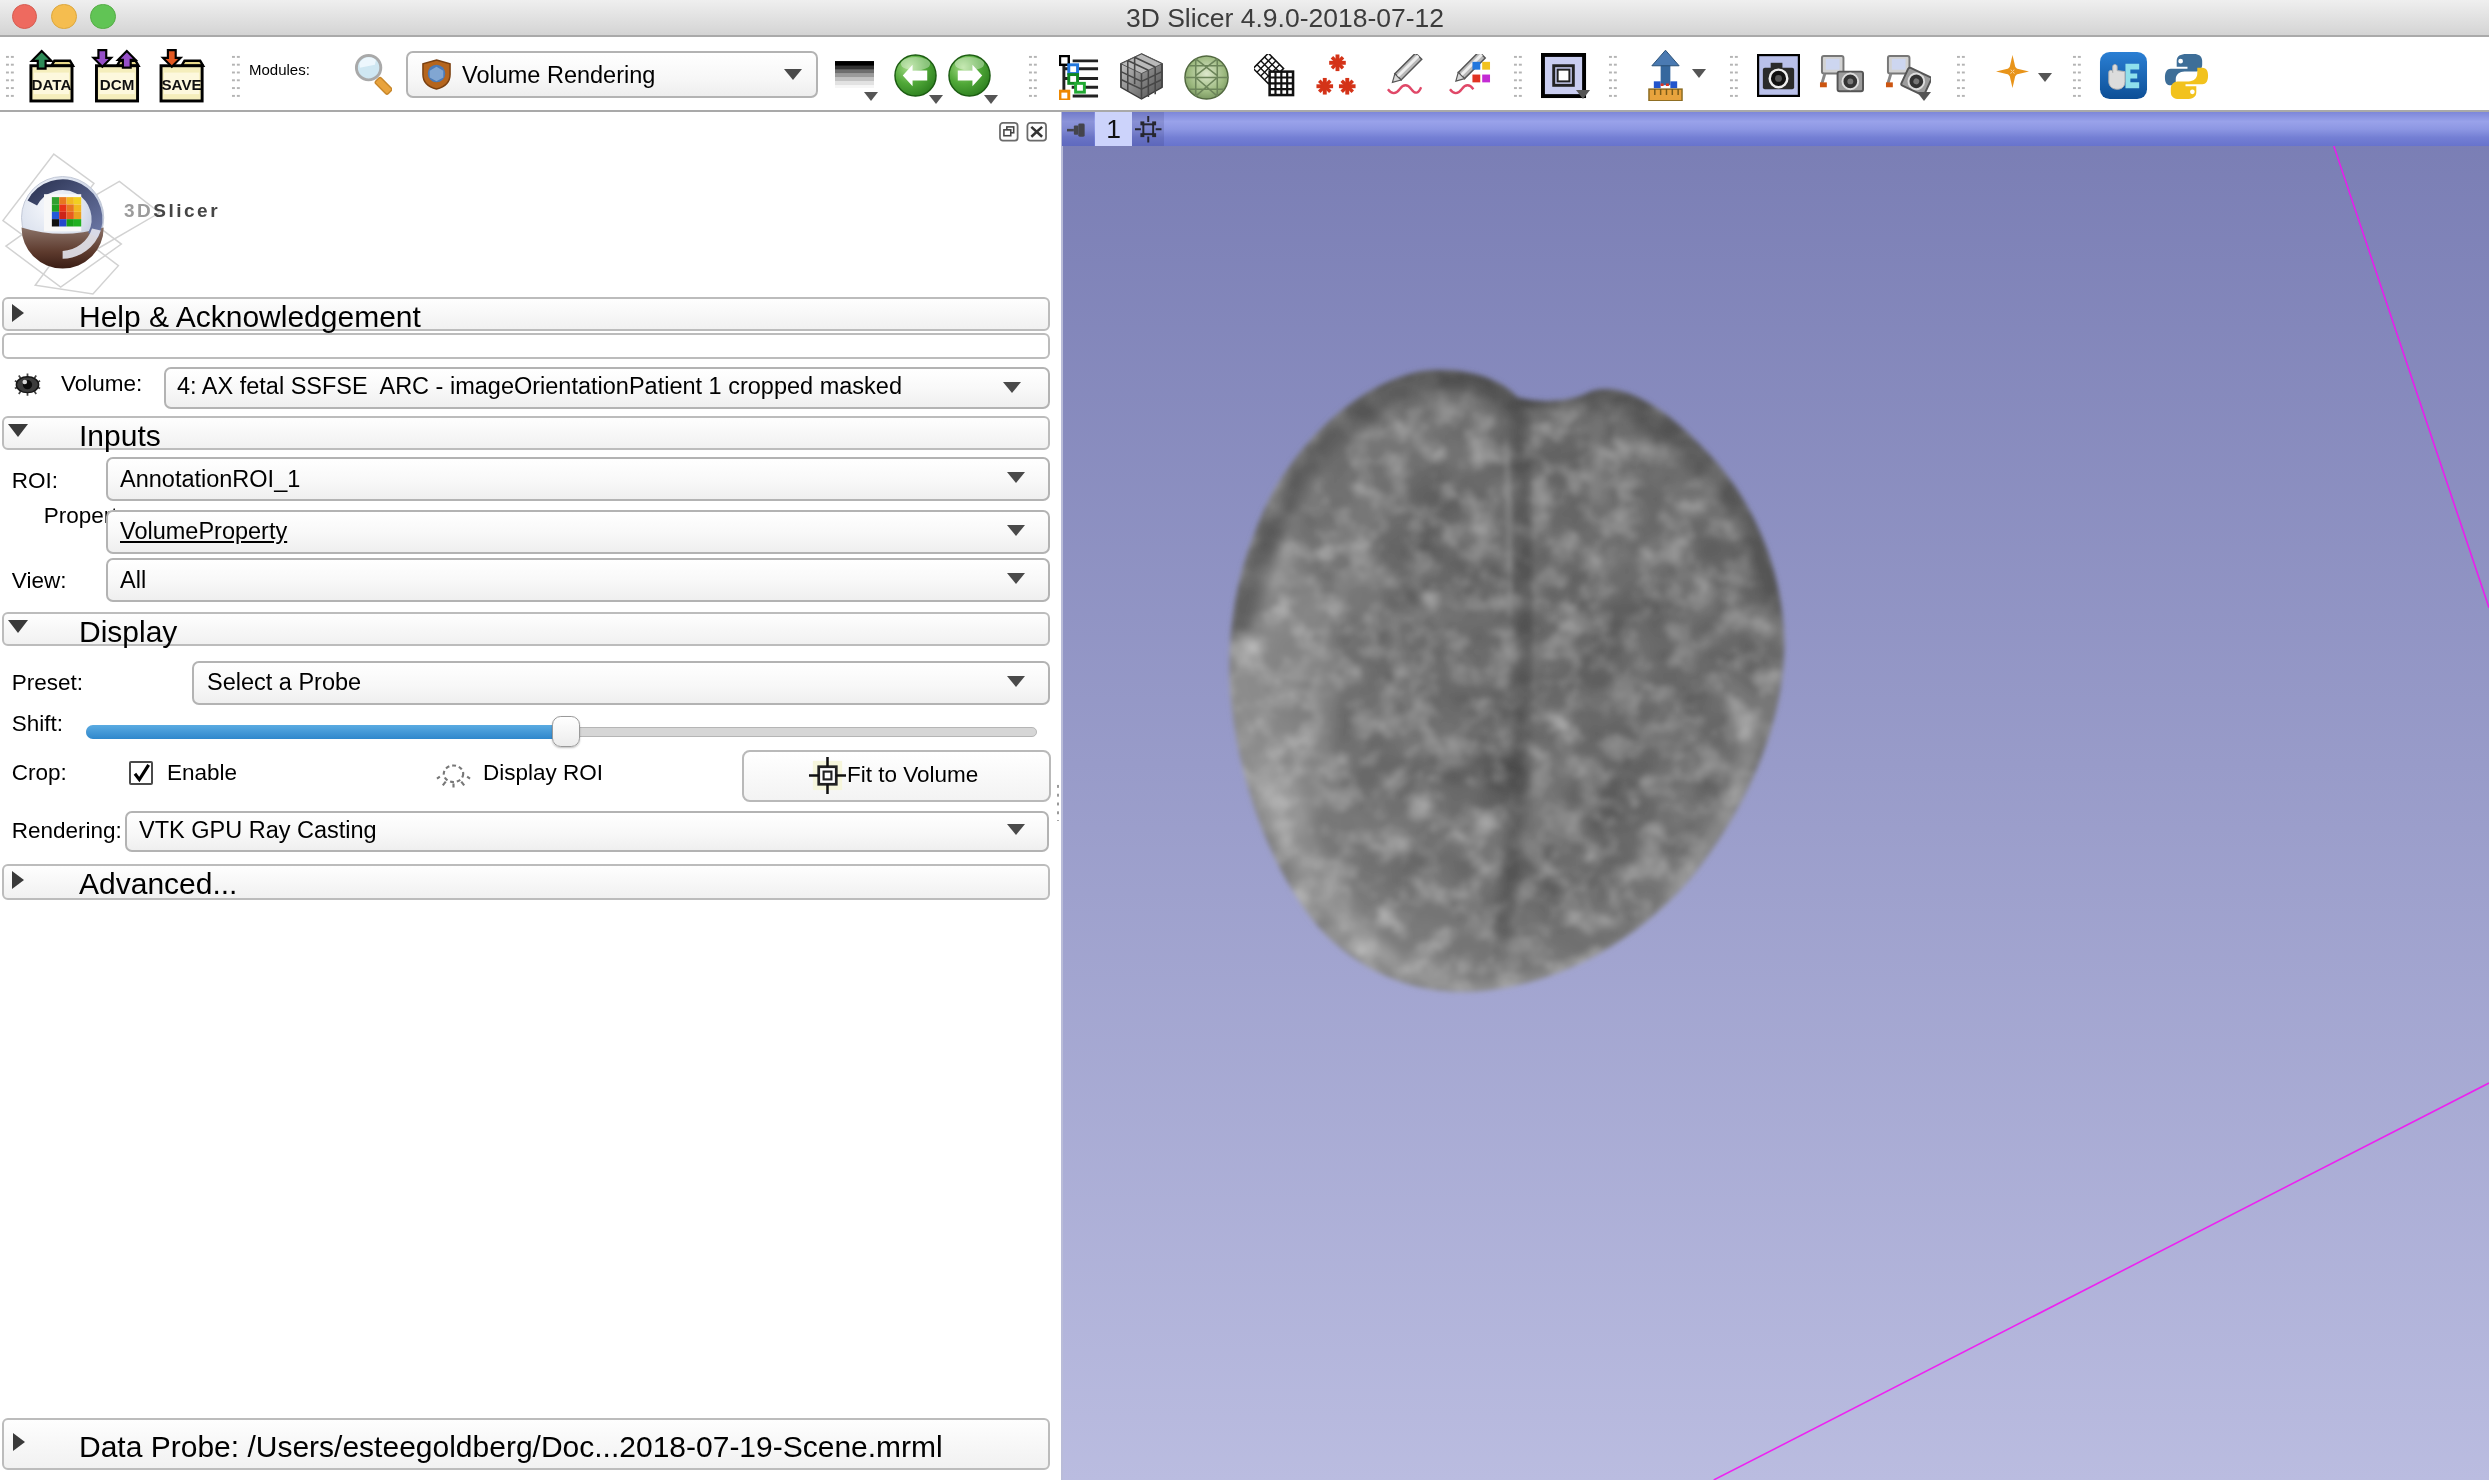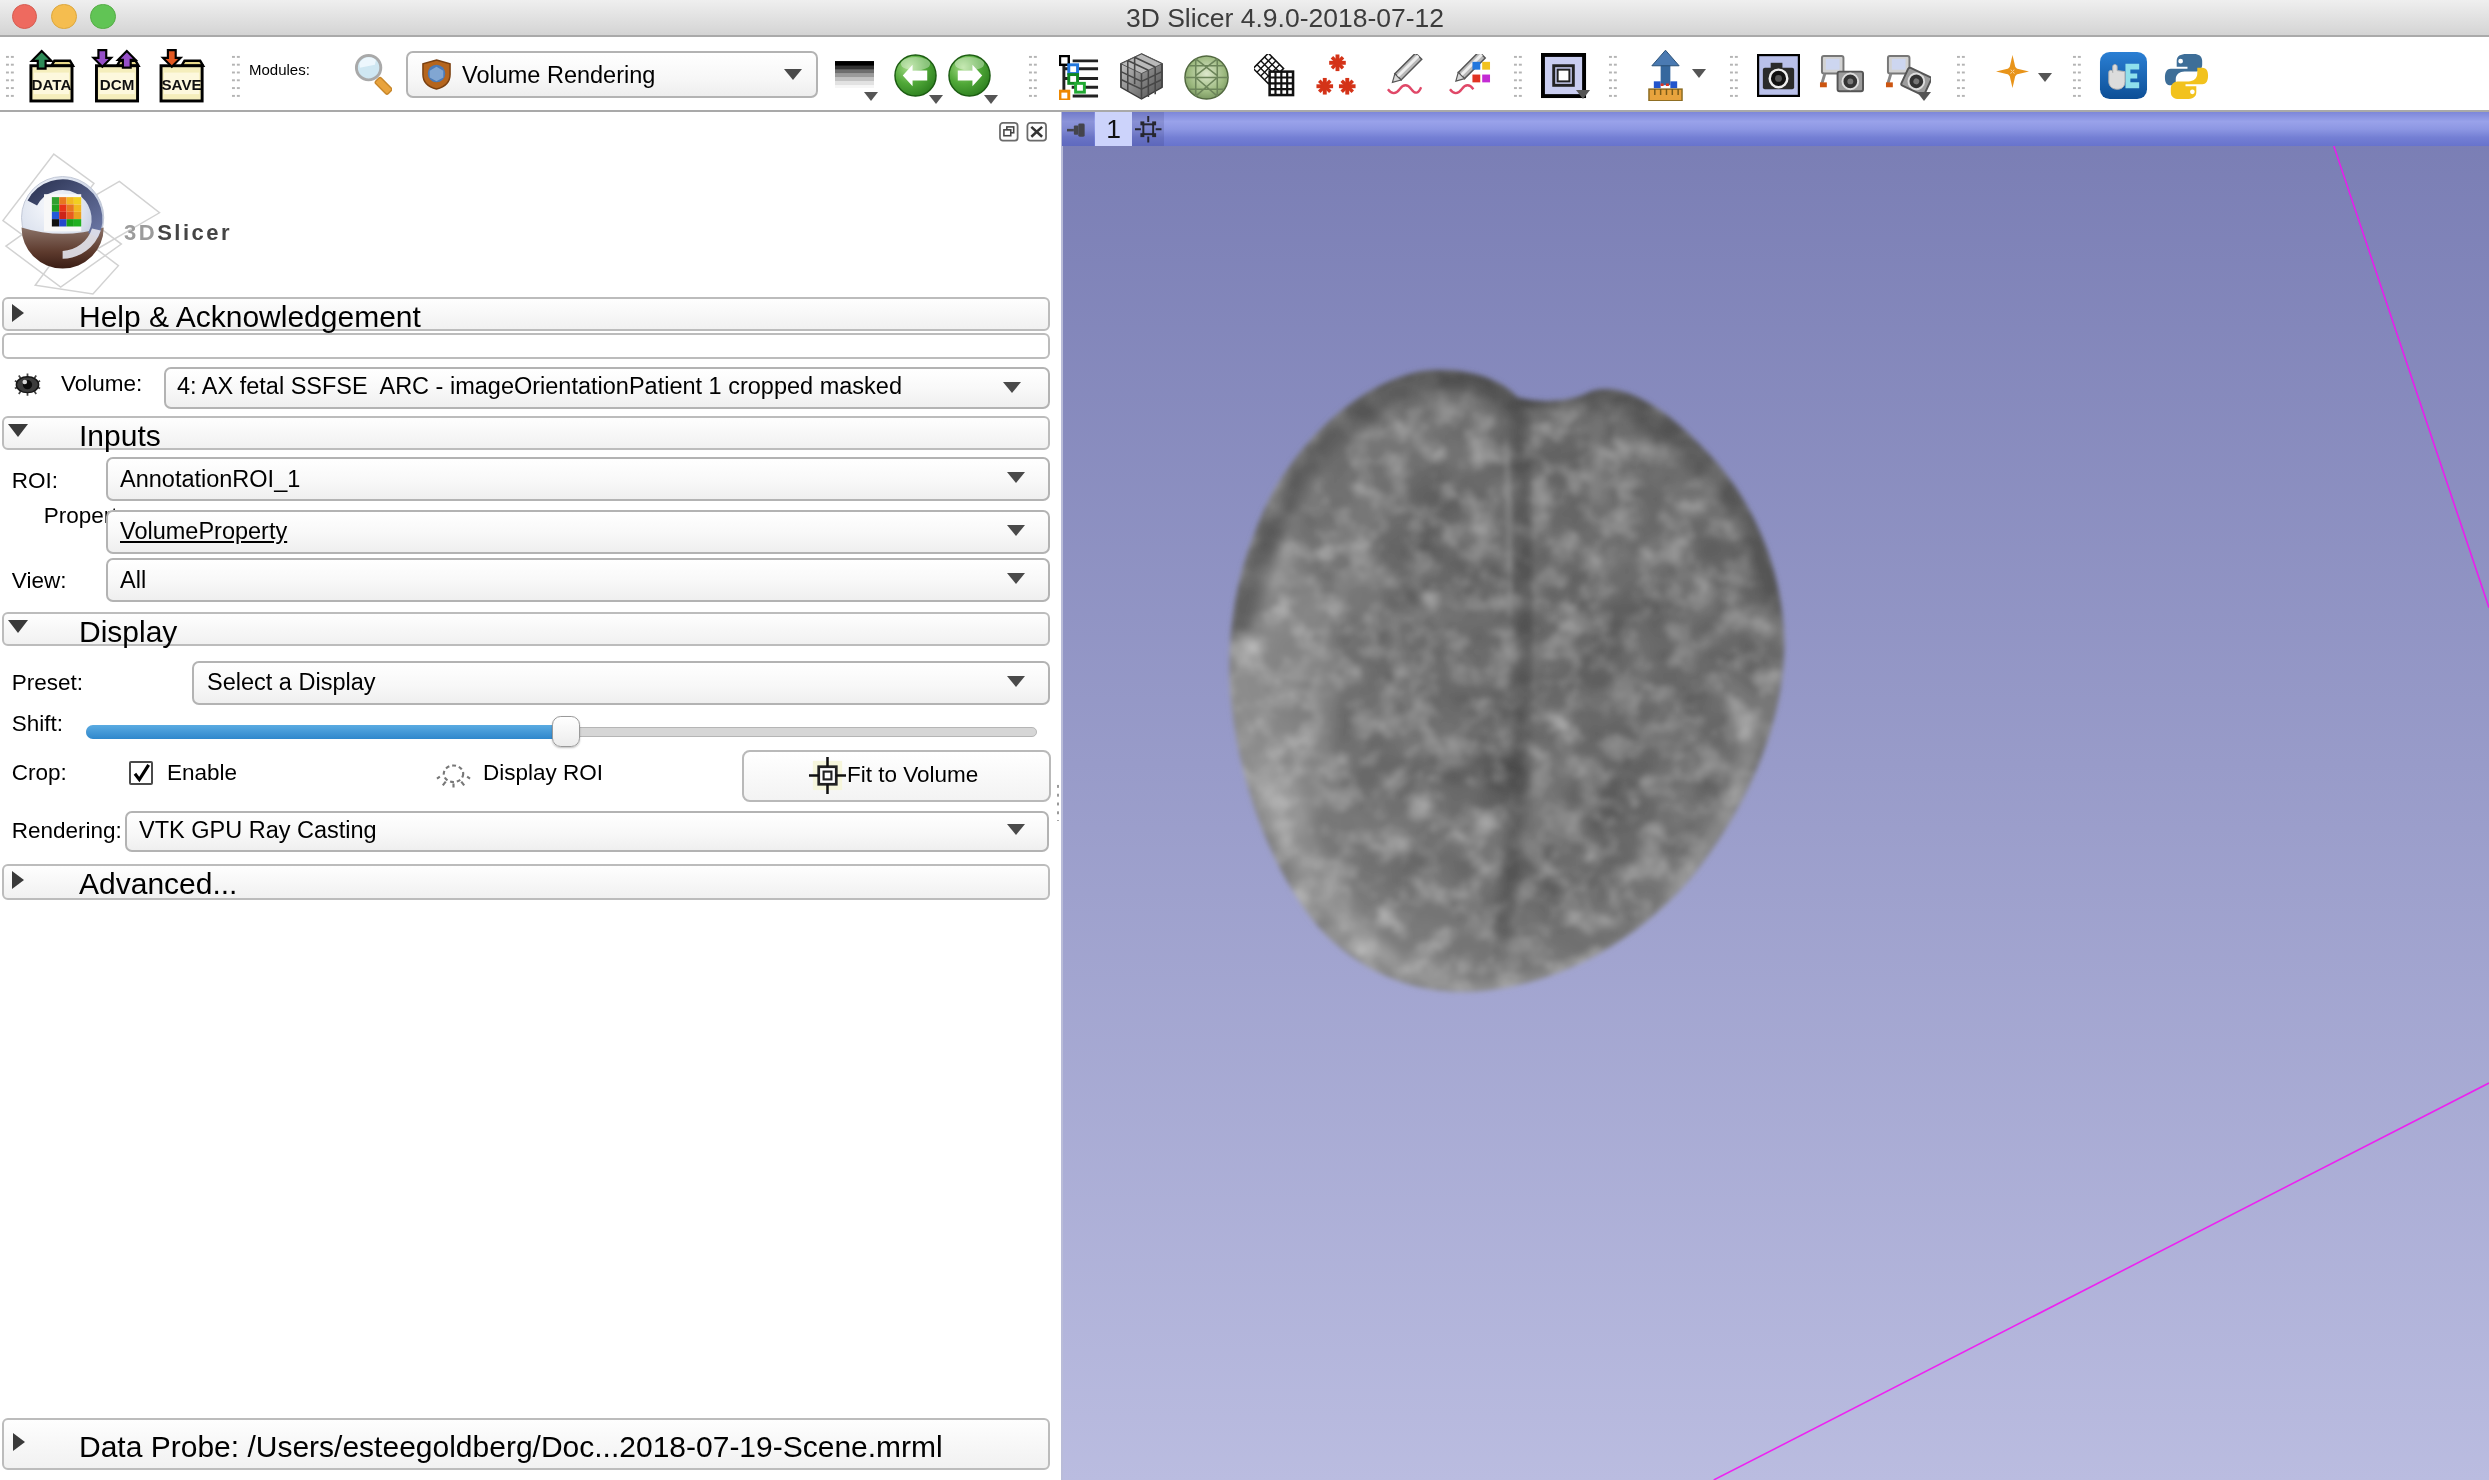--- a/index.html
+++ b/index.html
@@ -347,21 +347,21 @@
       <rect x="7.5" y="15" width="7.5" height="7.5" fill="#cc2418"></rect>
       <rect x="15" y="15" width="7.5" height="7.5" fill="#e85c20"></rect>
       <rect x="22.5" y="15" width="7.5" height="7.5" fill="#eaa020"></rect>
   <rect x="0" y="22.5" width="7.5" height="7.5" fill="#101010"></rect>
       <rect x="7.5" y="22.5" width="7.5" height="7.5" fill="#2448cc"></rect>
       <rect x="15" y="22.5" width="7.5" height="7.5" fill="#18a018"></rect>
       <rect x="22.5" y="22.5" width="7.5" height="7.5" fill="#20b020"></rect>
  </g>
  <path d="M64 109 a42 42 0 0 0 39 -29 l-9 -2 a33 33 0 0 1 -30 23 z" fill="#e4e6ee" opacity="0.9"></path>
 </svg>
-<div class="abs" style="left:124px;top:220px;font-size:22px;font-weight:bold;letter-spacing:2.5px;color:#9b9b9b;">3D<span style="color:#454545;">Slicer</span></div>
+<div class="abs" style="left:124px;top:200px;font-size:19px;font-weight:bold;letter-spacing:2.5px;color:#9b9b9b;">3D<span style="color:#454545;">Slicer</span></div>
 
 <div class="abs hdr" style="top:297px;"></div>
 <div class="abs tri-r" style="left:11.8px;top:304px;"></div>
 <div class="abs hdrtext" style="left:39px;top:300px;">Help &amp; Acknowledgement</div>
 
 <div class="abs hdr" style="top:333px;height:25.5px;background:#fff;"></div>
 
 <svg class="abs" style="left:11.8px;top:371px;" width="31" height="27.4" viewBox="0 0 32 28">
  <g stroke="#444" stroke-width="1.8">
       <path d="M16 2.5 V6 M7 4.5 L9.5 8 M25 4.5 L22.5 8 M3 10 L6.5 12 M29 10 L25.5 12 M16 25.5 V22 M7 23.5 L9.5 20 M25 23.5 L22.5 20 M3 18 L6.5 16 M29 18 L25.5 16"></path>
@@ -393,21 +393,21 @@
 <div class="abs pcombo" style="left:106px;top:558px;width:944px;height:44px;"></div>
 <div class="abs ctext" style="left:120px;top:567px;">All</div>
 <div class="abs carrow" style="left:1007px;top:573px;"></div>
 
 <div class="abs hdr" style="top:612px;"></div>
 <div class="abs tri-d" style="left:7.8px;top:620px;"></div>
 <div class="abs hdrtext" style="left:39px;top:615px;">Display</div>
 
 <div class="abs lab" style="left:11.8px;top:670px;">Preset:</div>
 <div class="abs pcombo" style="left:192px;top:661px;width:858px;height:44px;"></div>
-<div class="abs ctext" style="left:207px;top:669px;">Select a Display</div>
+<div class="abs ctext" style="left:207px;top:669px;">Select a Probe</div>
 <div class="abs carrow" style="left:1007px;top:676px;"></div>
 
 <div class="abs lab" style="left:11.8px;top:711px;">Shift:</div>
 <div class="abs" style="left:86px;top:727px;width:951px;height:9.8px;background:#d6d6d6;border:1px solid #b5b5b5;border-radius:4.9px;box-sizing:border-box;"></div>
 <div class="abs" style="left:86px;top:725px;width:480px;height:13.7px;background:linear-gradient(#5aabe2,#2f87cc);border-radius:6.9px;"></div>
 <div class="abs" style="left:552px;top:716px;width:28px;height:31px;background:linear-gradient(#ffffff,#ececec);border:1px solid #9a9a9a;border-radius:8.8px;box-shadow:0 1px 2px rgba(0,0,0,0.25);box-sizing:border-box;"></div>
 
 <div class="abs lab" style="left:11.8px;top:760px;">Crop:</div>
 <div class="abs" style="left:129px;top:761px;width:23.5px;height:23.5px;background:#fff;border:2.5px solid #4a4a4a;border-radius:2px;box-sizing:border-box;"></div>
 <svg class="abs" style="left:131px;top:762px;" width="21.6" height="22.5" viewBox="0 0 22 23">

